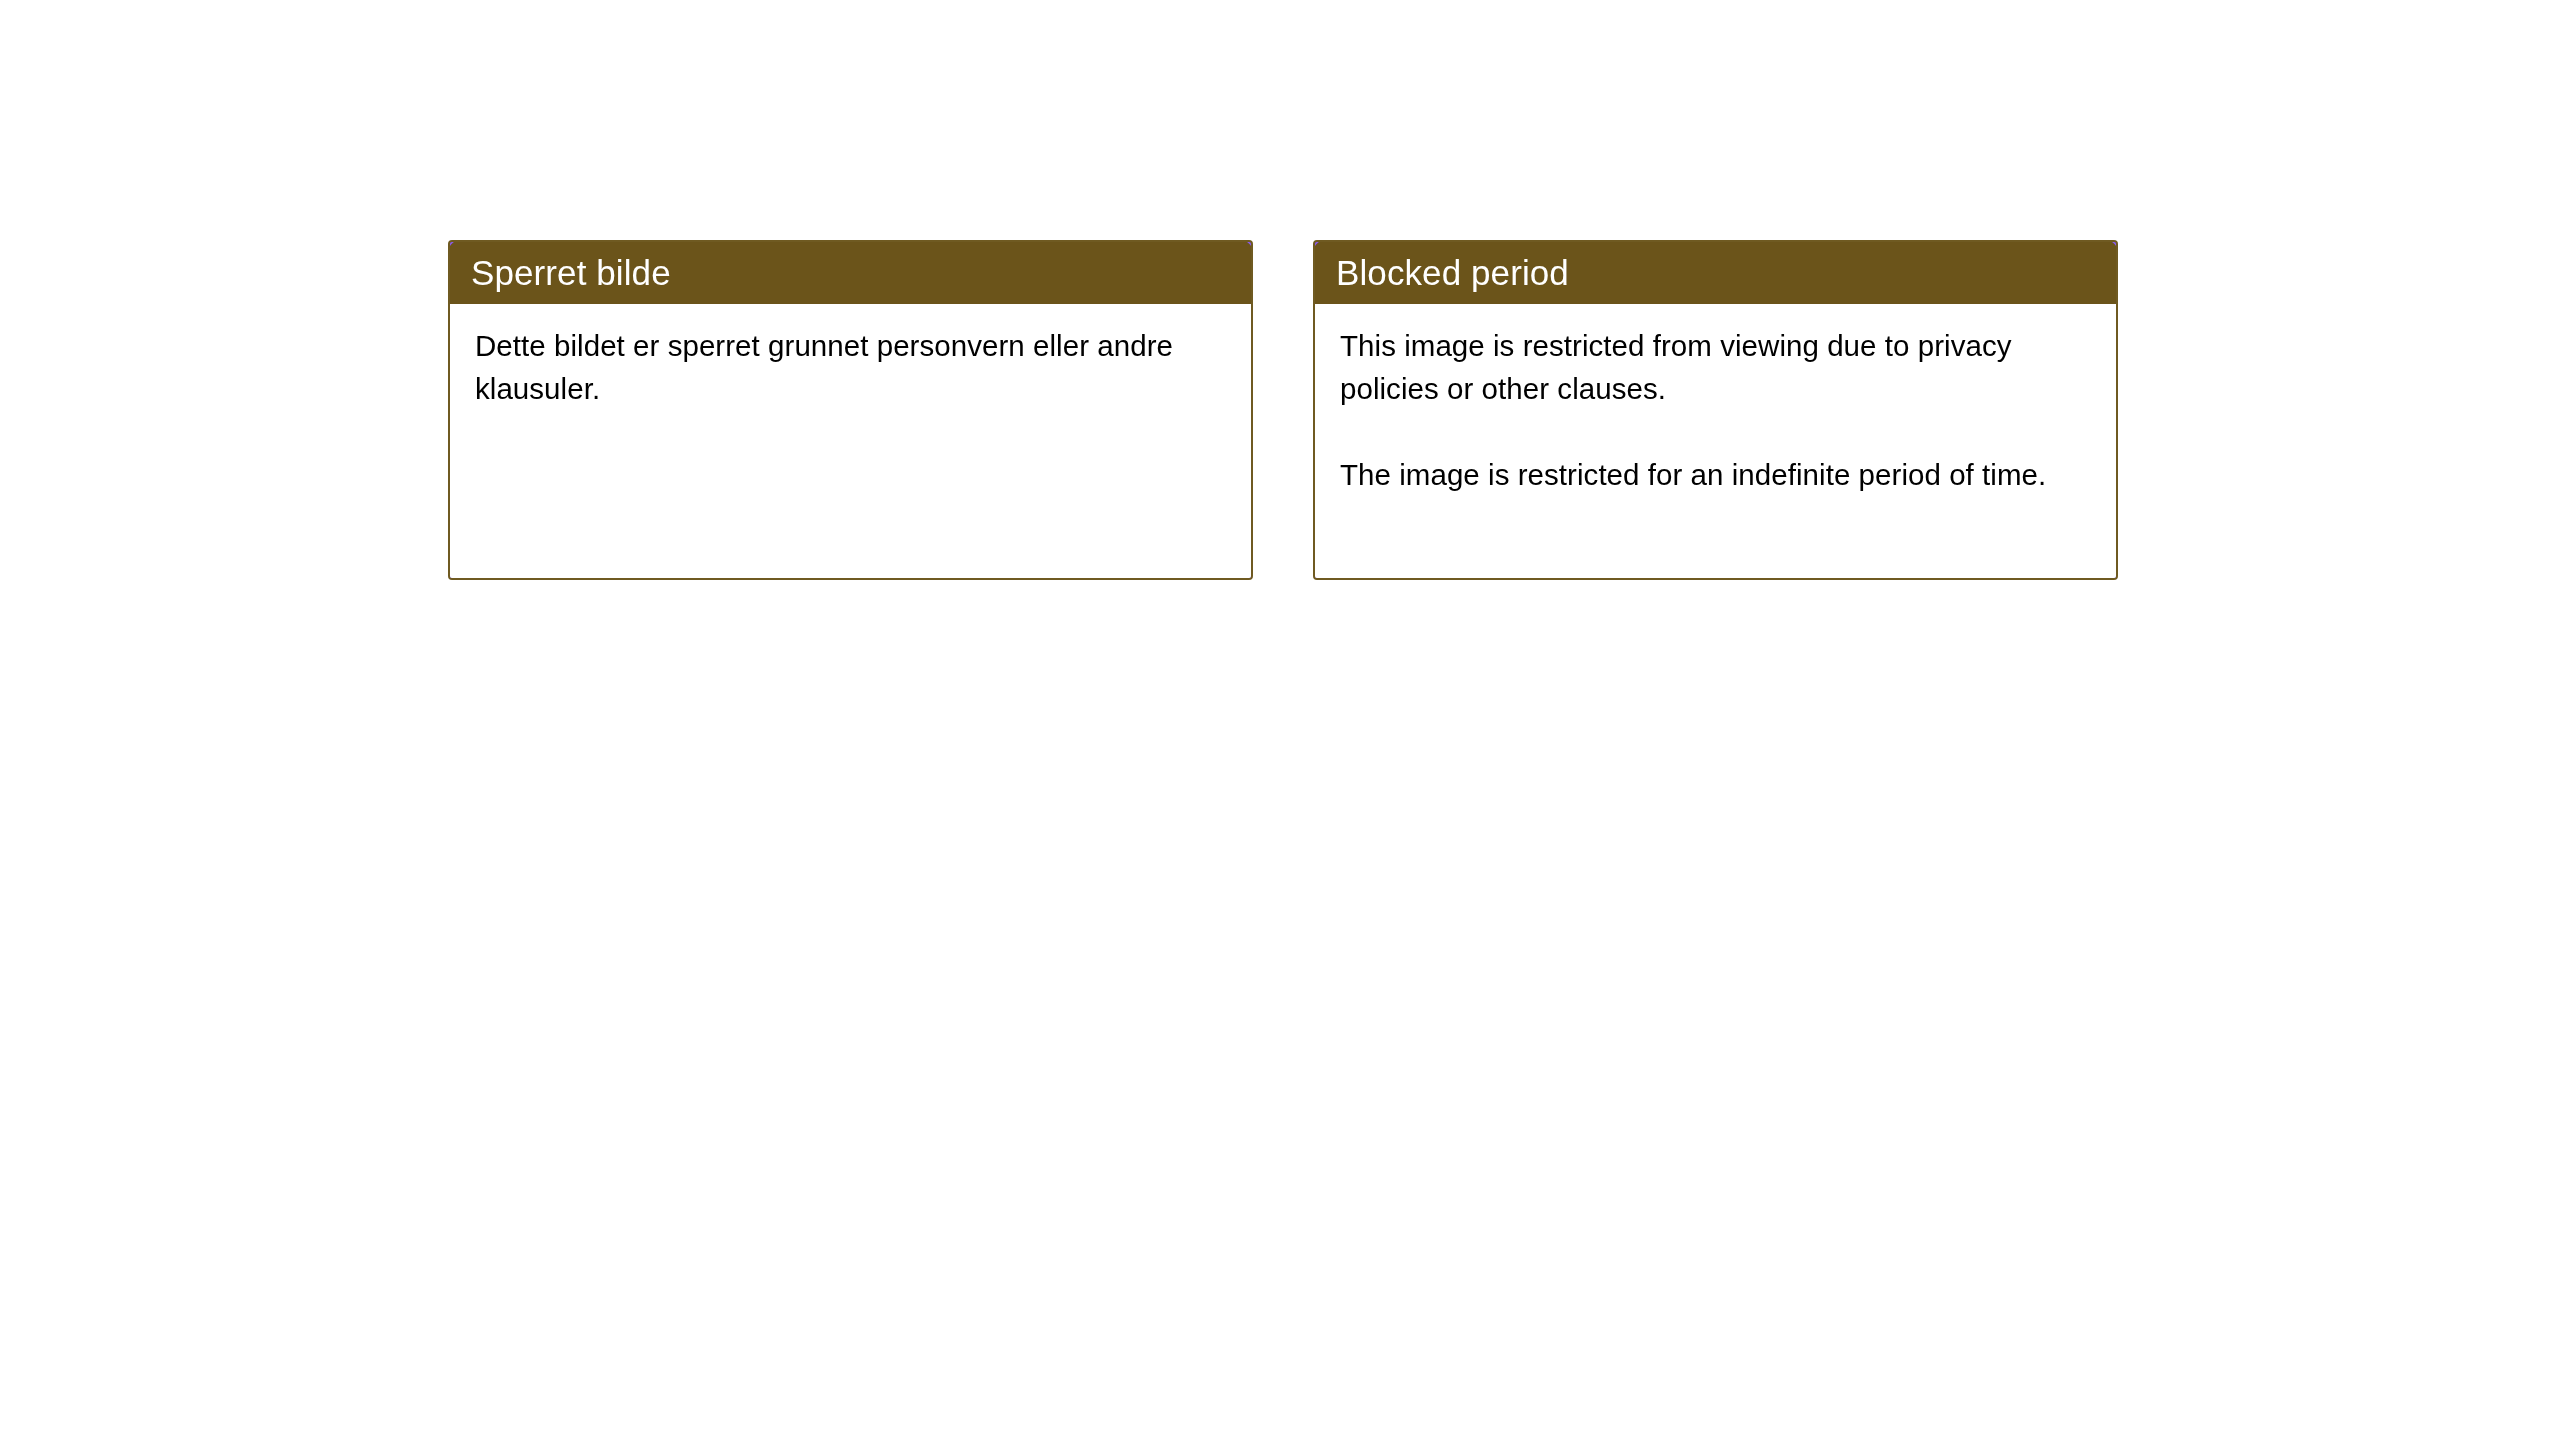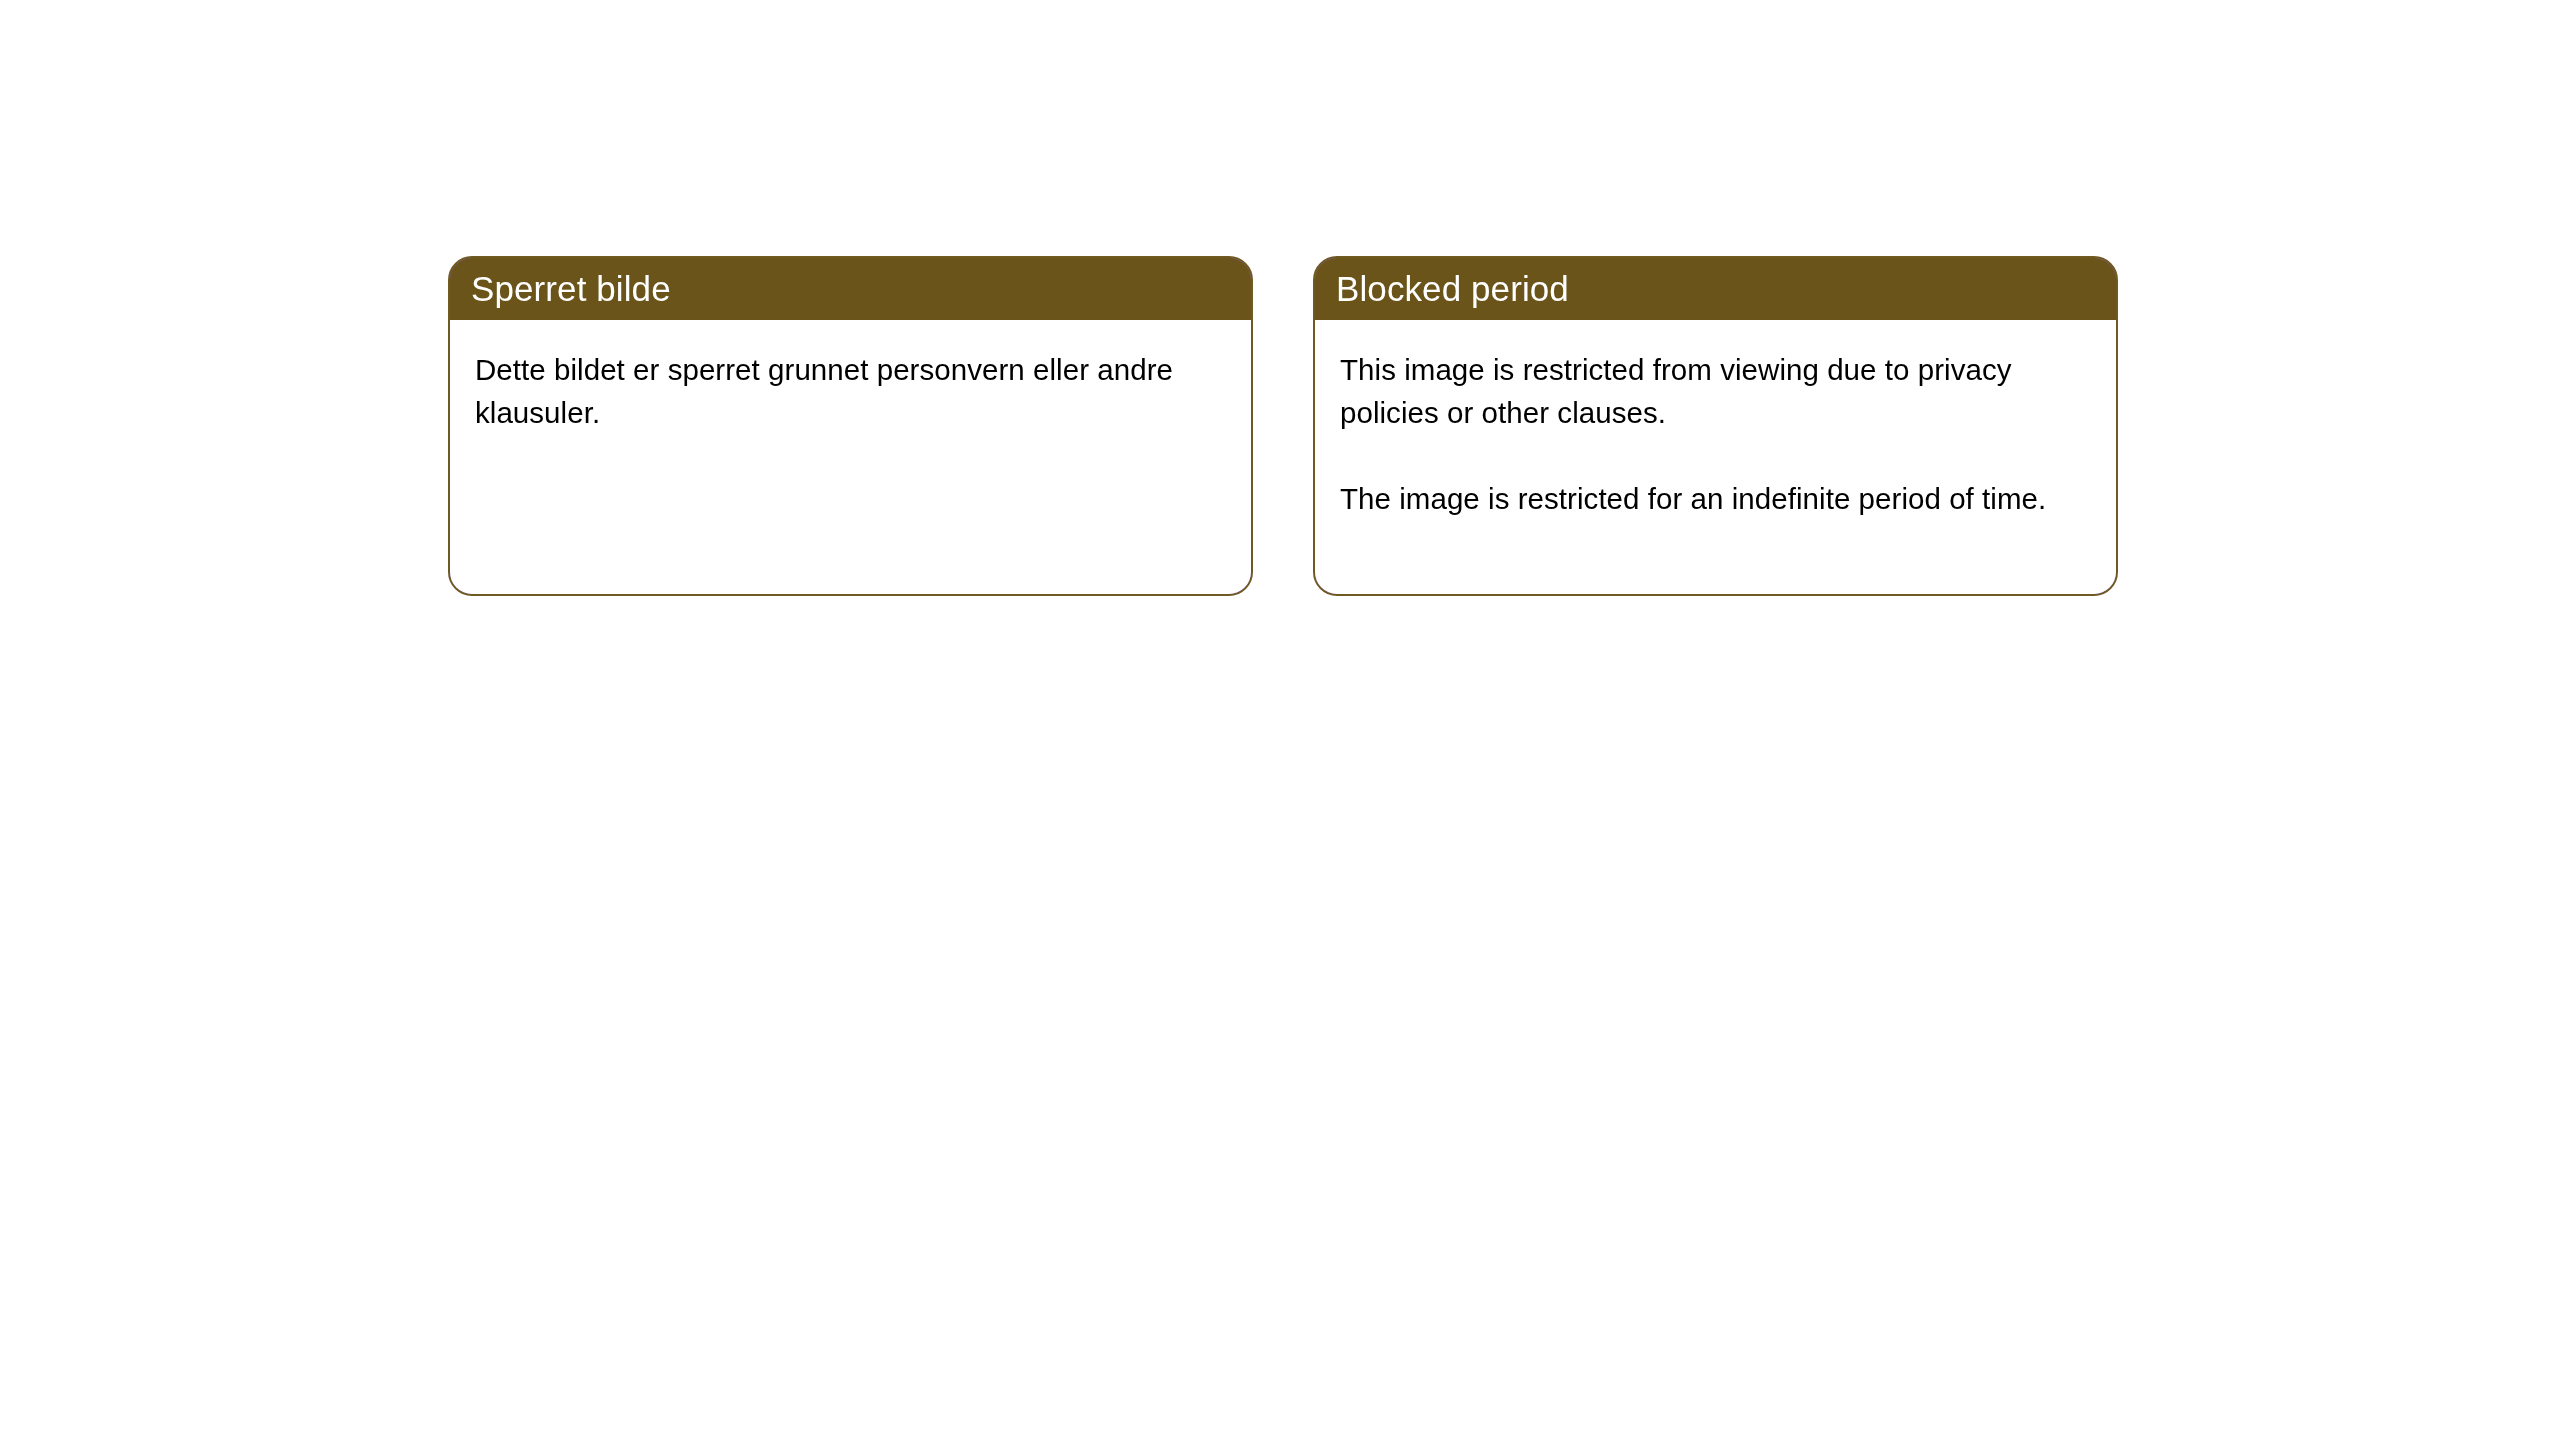--- a/index.html
+++ b/index.html
@@ -20,25 +20,25 @@
     position: absolute;
     left: 0;
     top: 0;
     width: 2560px;
     height: 1440px;
     background: #ffffff;
   }
 
   .card {
     position: absolute;
-    top: 256px;
+    top: 240px;
     width: 805px;
     height: 340px;
     box-sizing: border-box;
-    border-radius: 24px;
+    border-radius: 4px;
     background: #8b5cf6;
     border: 2px solid #6f5a21;
     overflow: hidden;
   }
 
   .card-notice-no { left: 448px; }
   .card-notice-en { left: 1313px; }
 
   .card-header {
     position: absolute;
@@ -63,21 +63,21 @@
     white-space: nowrap;
   }
 
   .card-body {
     position: absolute;
     left: 0;
     top: 62px;
     width: 801px;
     height: 274px;
     box-sizing: border-box;
-    padding: 28px 24px 0 25px;
+    padding: 20px 24px 0 25px;
     background: #ffffff;
   }
 
   .card-para {
     color: #000000;
     font-size: 29.5px;
     font-weight: 400;
     line-height: 43px;
     margin: 0;
     letter-spacing: 0.05px;

